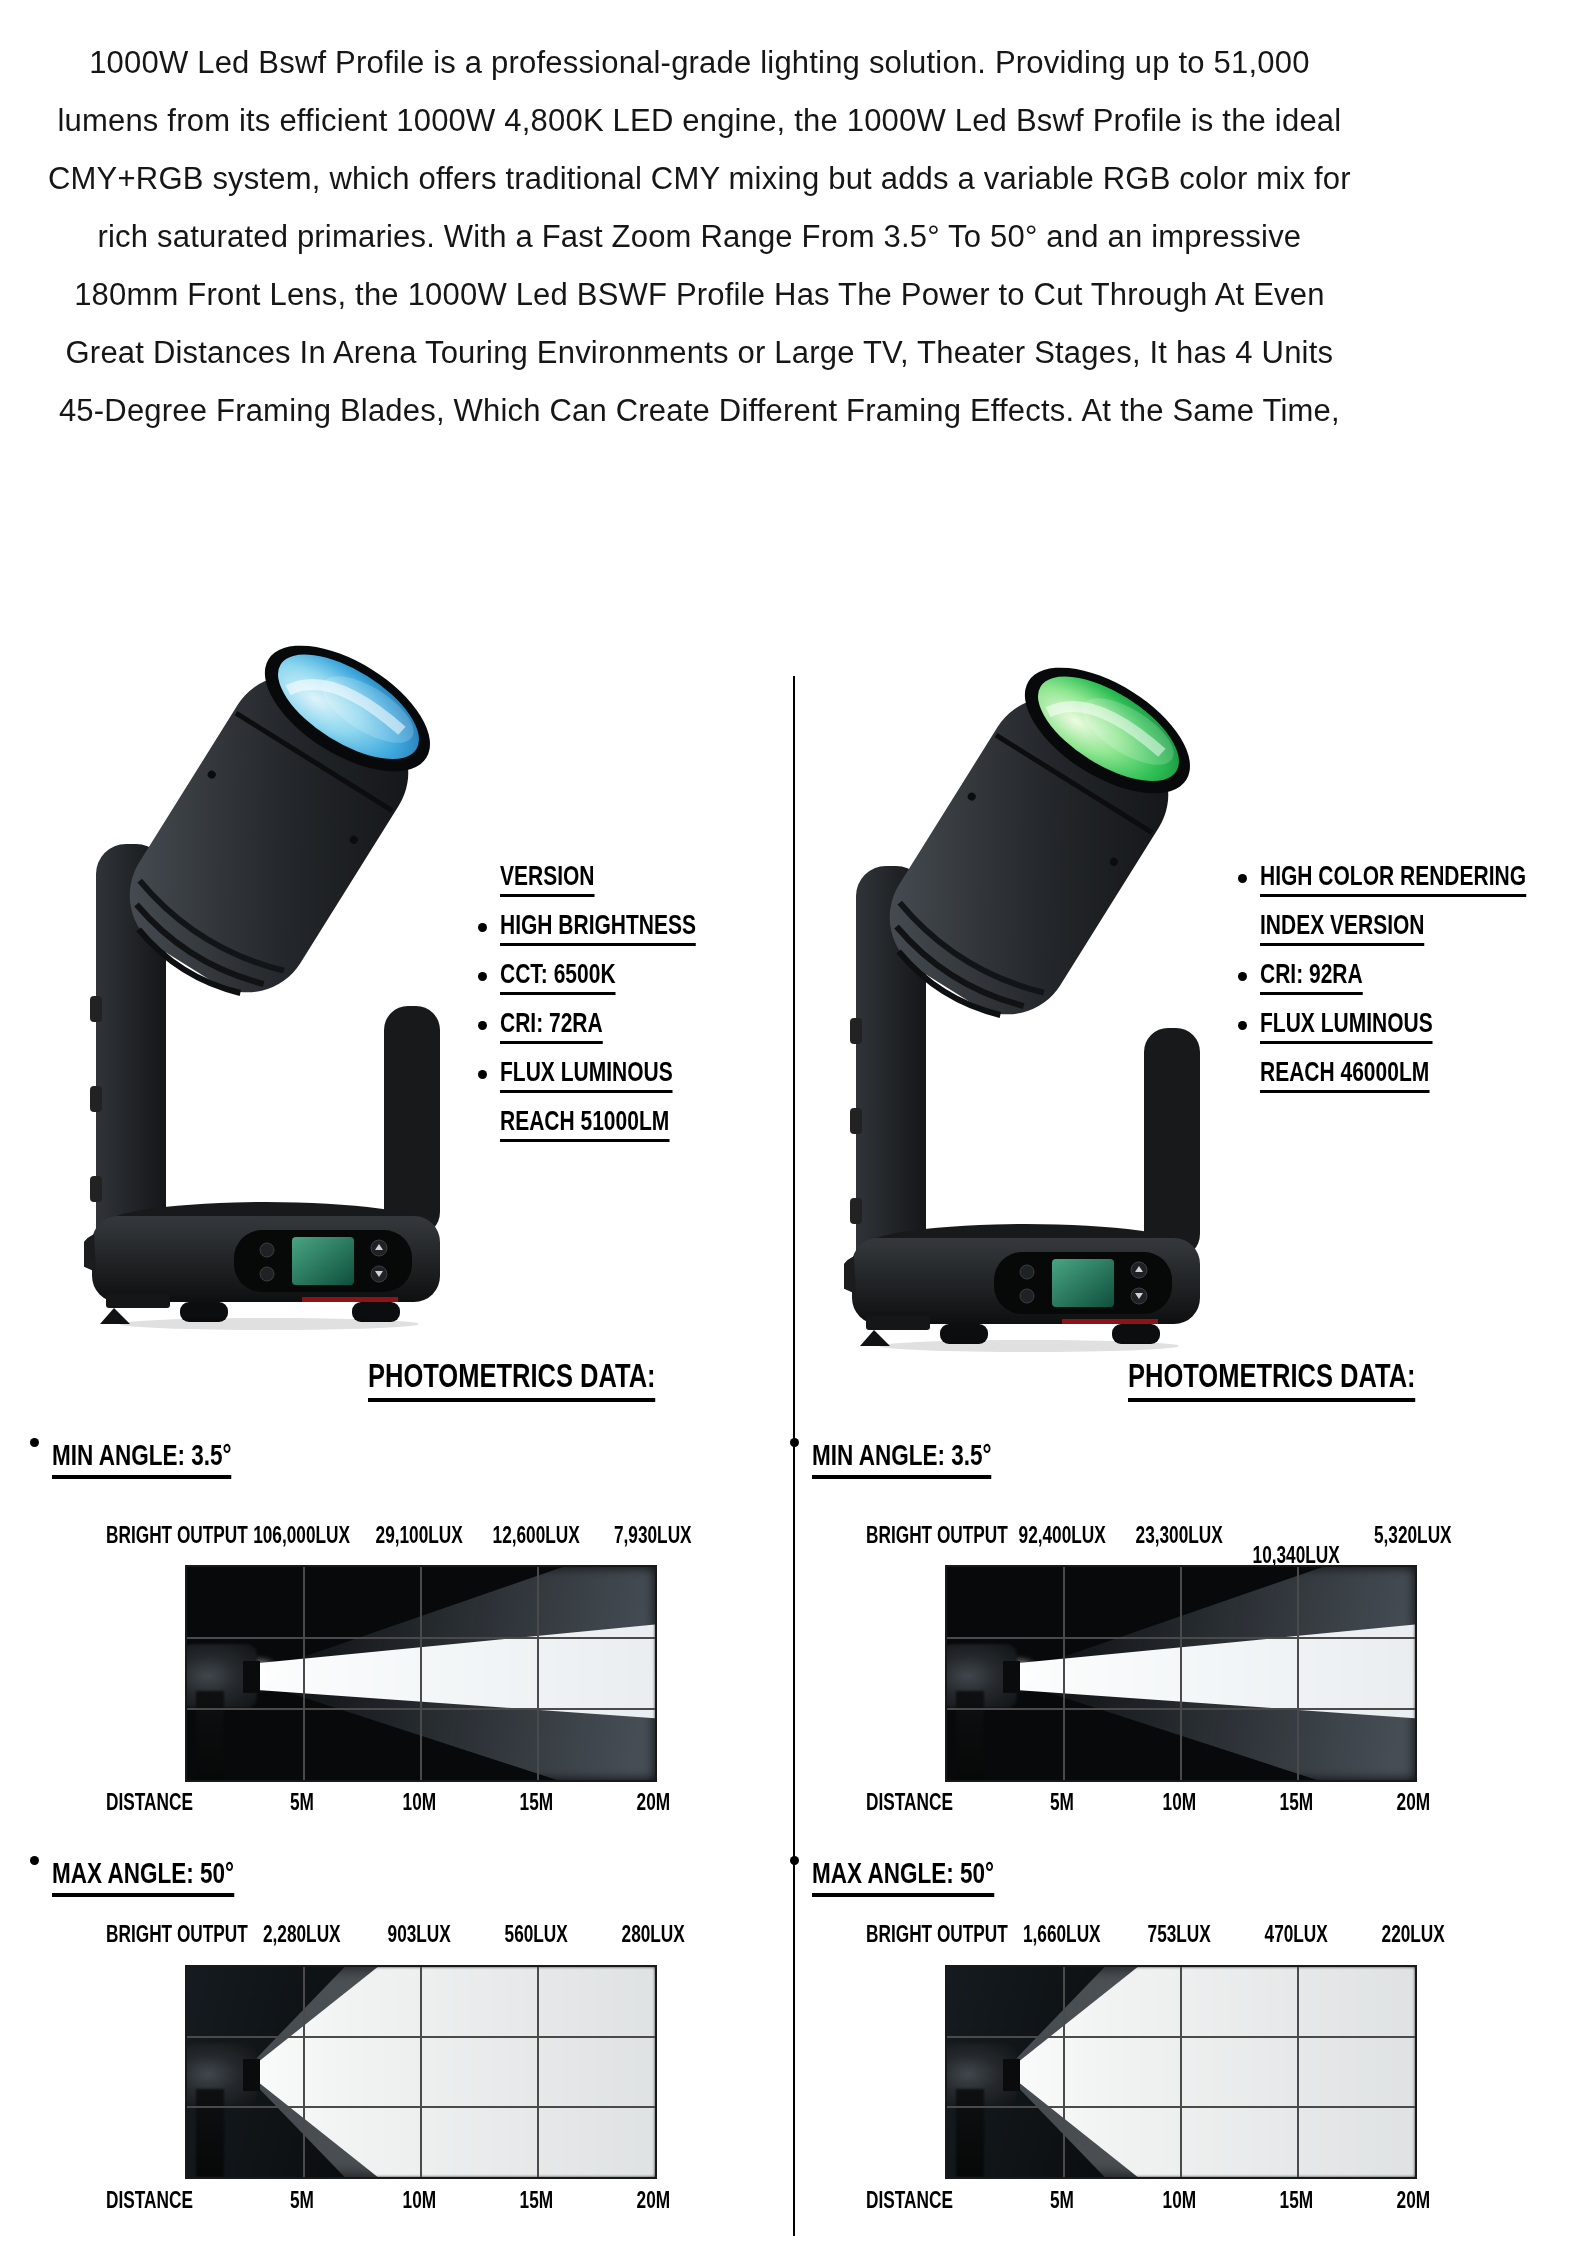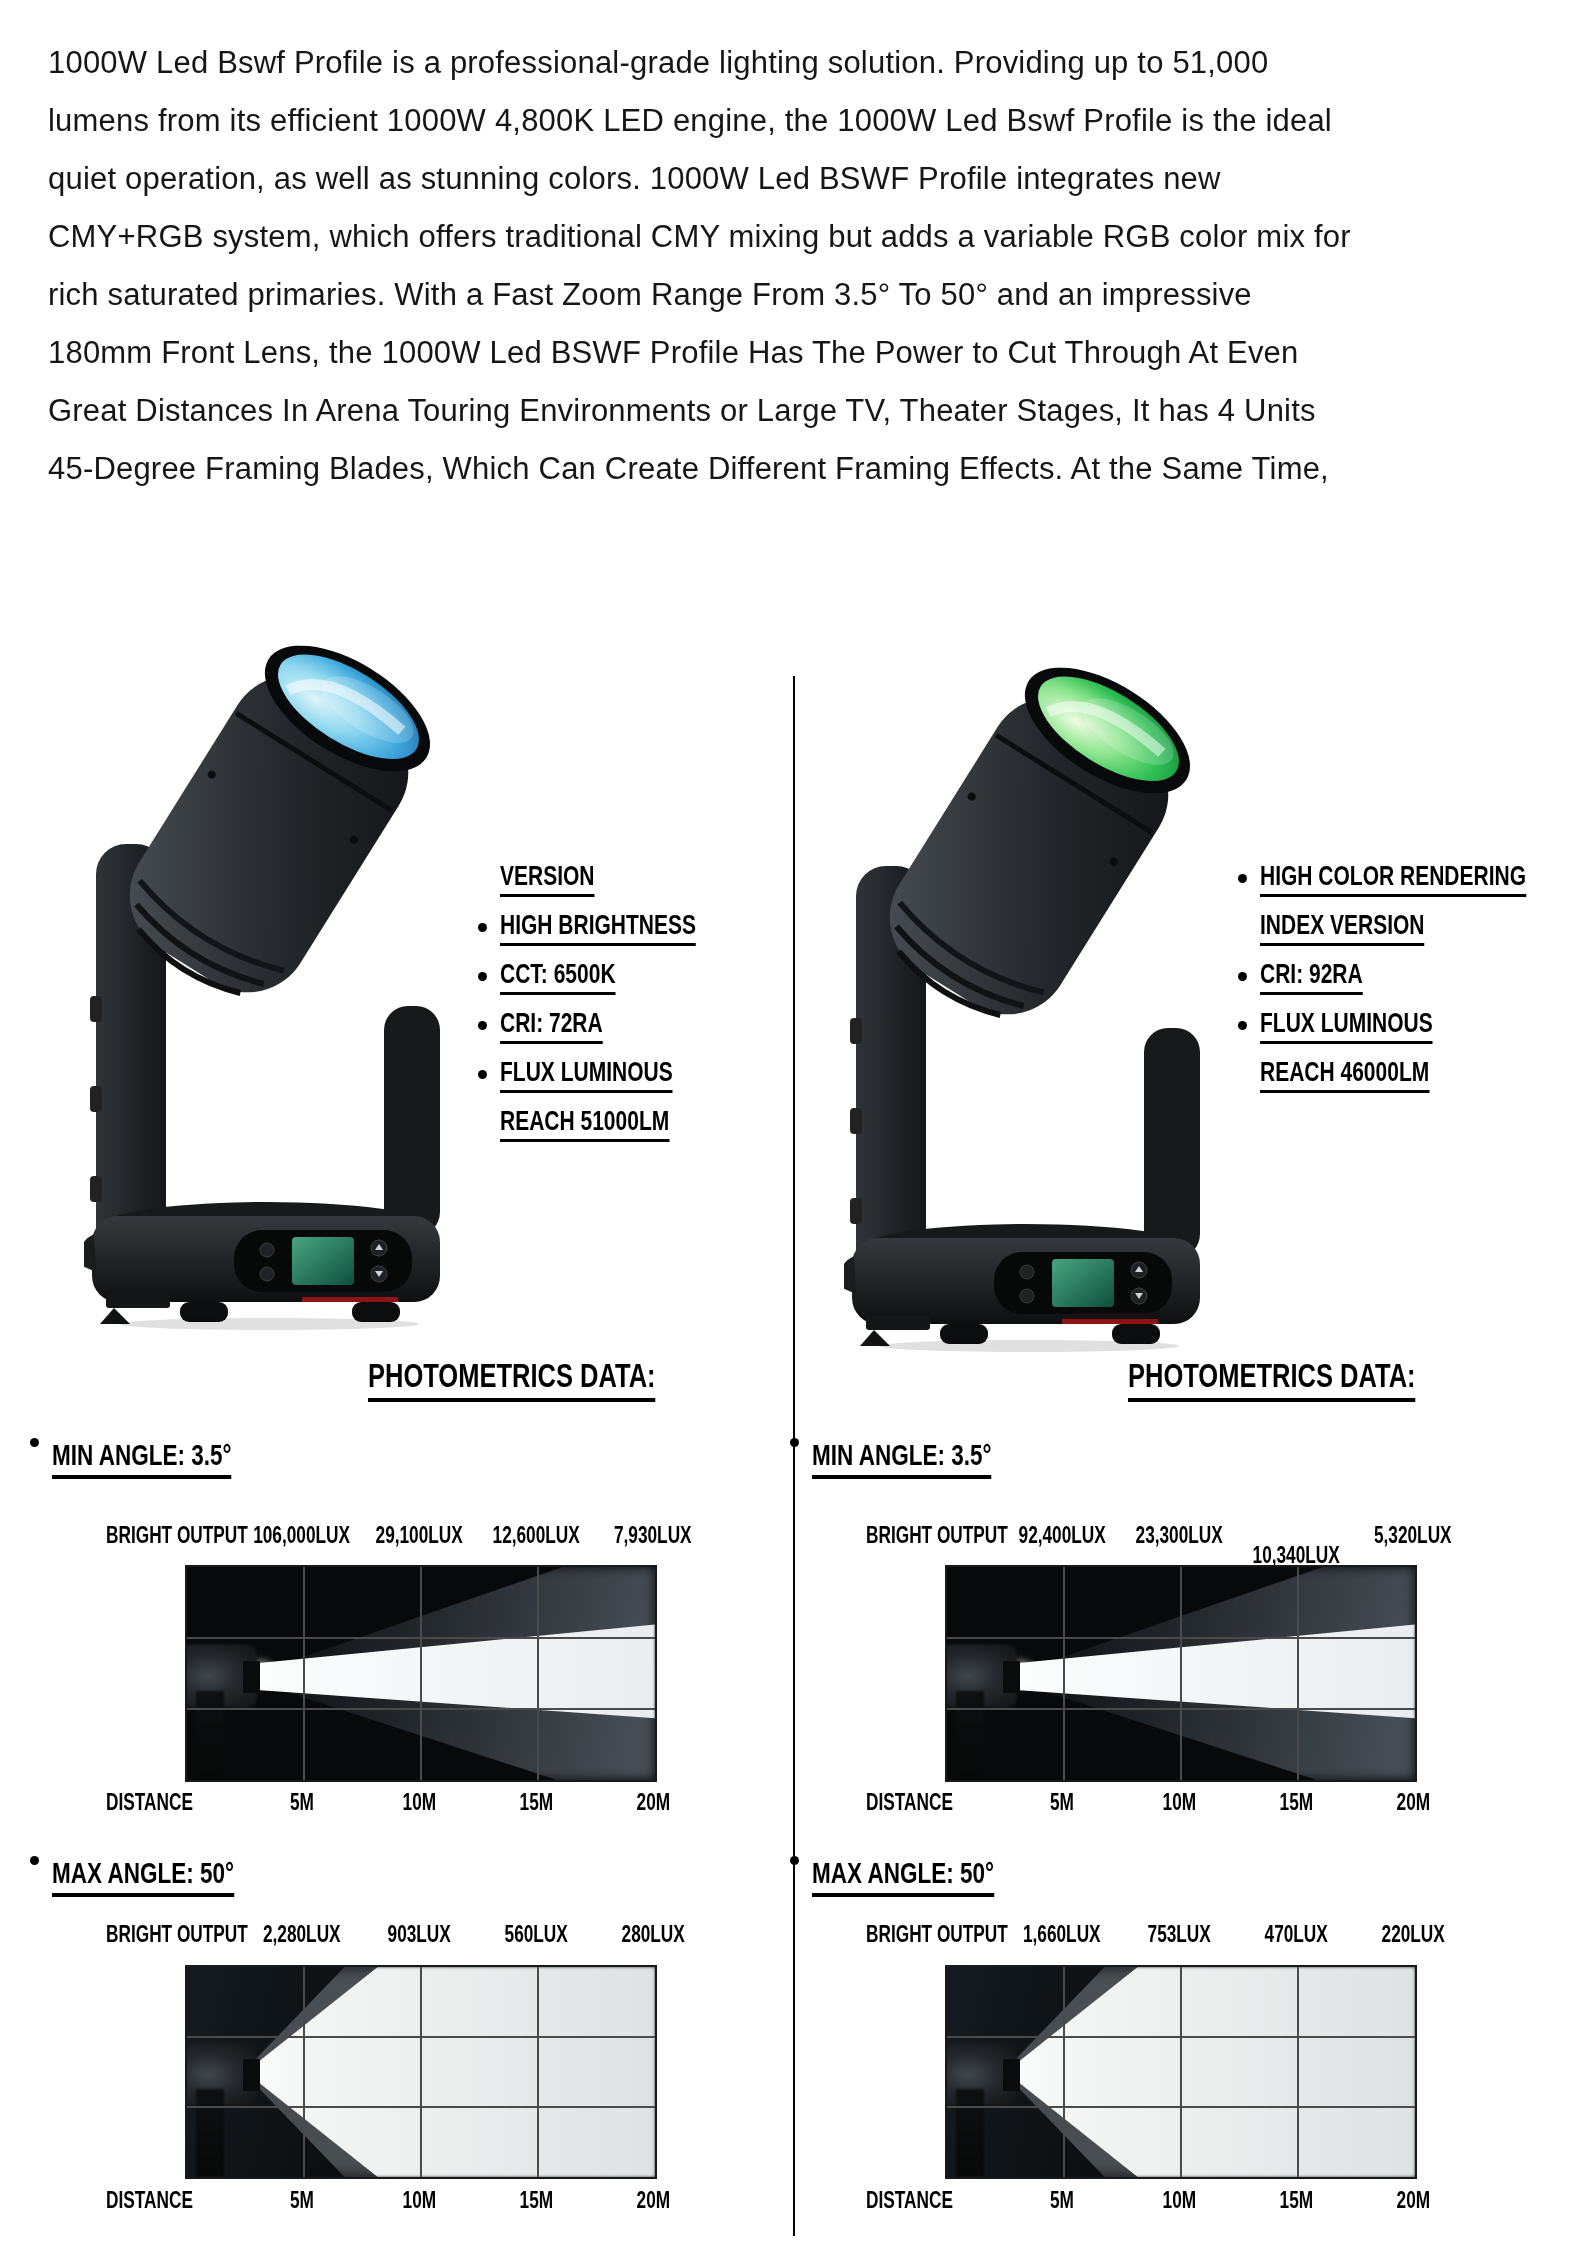--- a/index.html
+++ b/index.html
@@ -2,21 +2,21 @@
 <html><head>
 <meta charset="utf-8">
 <style>
   html,body { margin:0; padding:0; background:#ffffff; }
   .page {
     position:relative; width:1587px; height:2245px; background:#ffffff;
     font-family:"Liberation Sans", sans-serif; color:#141414; overflow:hidden;
   }
 
   
-  .intro { position:absolute; left:48px; top:34px; }
+  .intro { position:absolute; left:48px; top:34px;text-align:center; }
   .intro-line { display:block; height:58px; line-height:58px; font-size:31px;
                 letter-spacing:0.2px; white-space:nowrap; color:#161616; }
 
   
   .divider { position:absolute; left:793px; top:676px; width:2px; height:1560px; background:#000; }
 
   
   .cz  { display:inline-block; transform:scaleX(0.75); transform-origin:0 50%;
          white-space:nowrap; font-weight:bold; color:#000; }
   .czc { transform-origin:50% 50%; }
@@ -82,21 +82,20 @@
   .fixture { position:absolute; width:372px; height:715px; }
 </style>
 </head>
 <body>
 
 <div class="page">
 
   <div class="intro">
     <span class="intro-line">1000W Led Bswf Profile is a professional-grade lighting solution. Providing up to 51,000</span>
     <span class="intro-line">lumens from its efficient 1000W 4,800K LED engine, the 1000W Led Bswf Profile is the ideal</span>
-    <span class="intro-line">quiet operation, as well as stunning colors. 1000W Led BSWF Profile integrates new</span>
     <span class="intro-line">CMY+RGB system, which offers traditional CMY mixing but adds a variable RGB color mix for</span>
     <span class="intro-line">rich saturated primaries. With a Fast Zoom Range From 3.5° To 50° and an impressive</span>
     <span class="intro-line">180mm Front Lens, the 1000W Led BSWF Profile Has The Power to Cut Through At Even</span>
     <span class="intro-line">Great Distances In Arena Touring Environments or Large TV, Theater Stages, It has 4 Units</span>
     <span class="intro-line">45-Degree Framing Blades, Which Can Create Different Framing Effects.  At the Same Time,</span>
   </div>
 
   <div class="divider"></div>
 
   <svg class="fixture" style="left:84px; top:616px;" viewBox="0 0 372 715">

